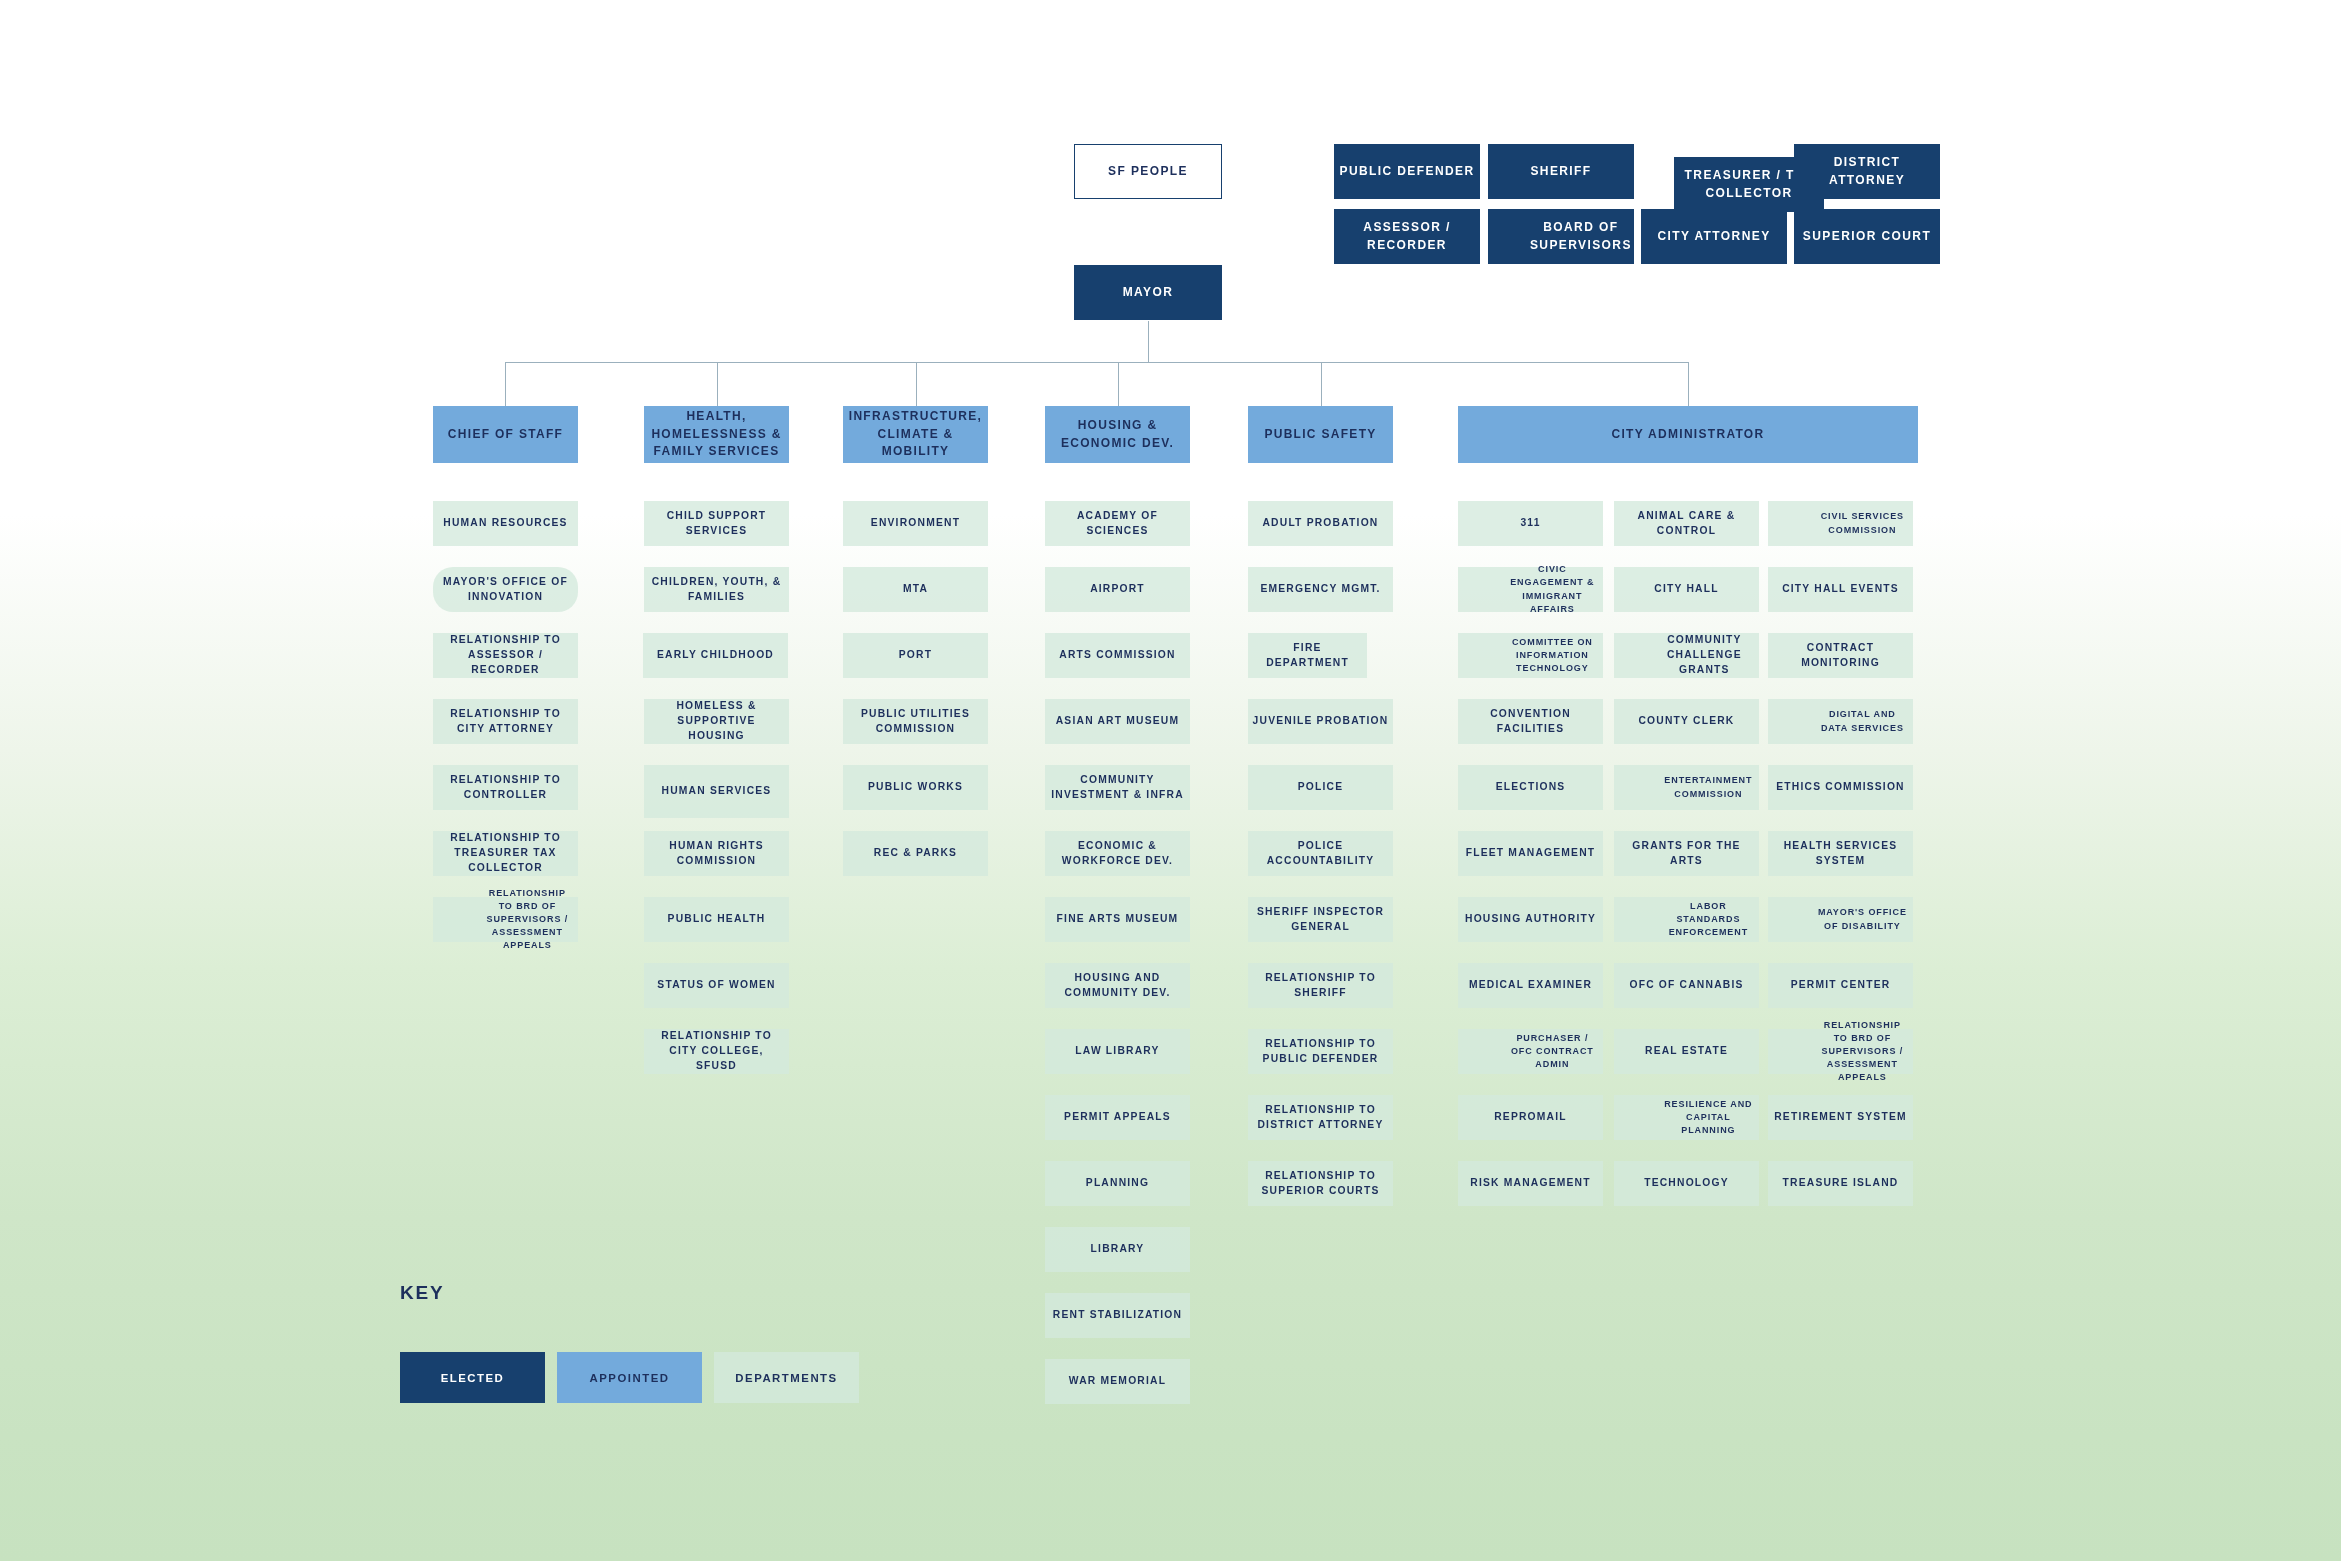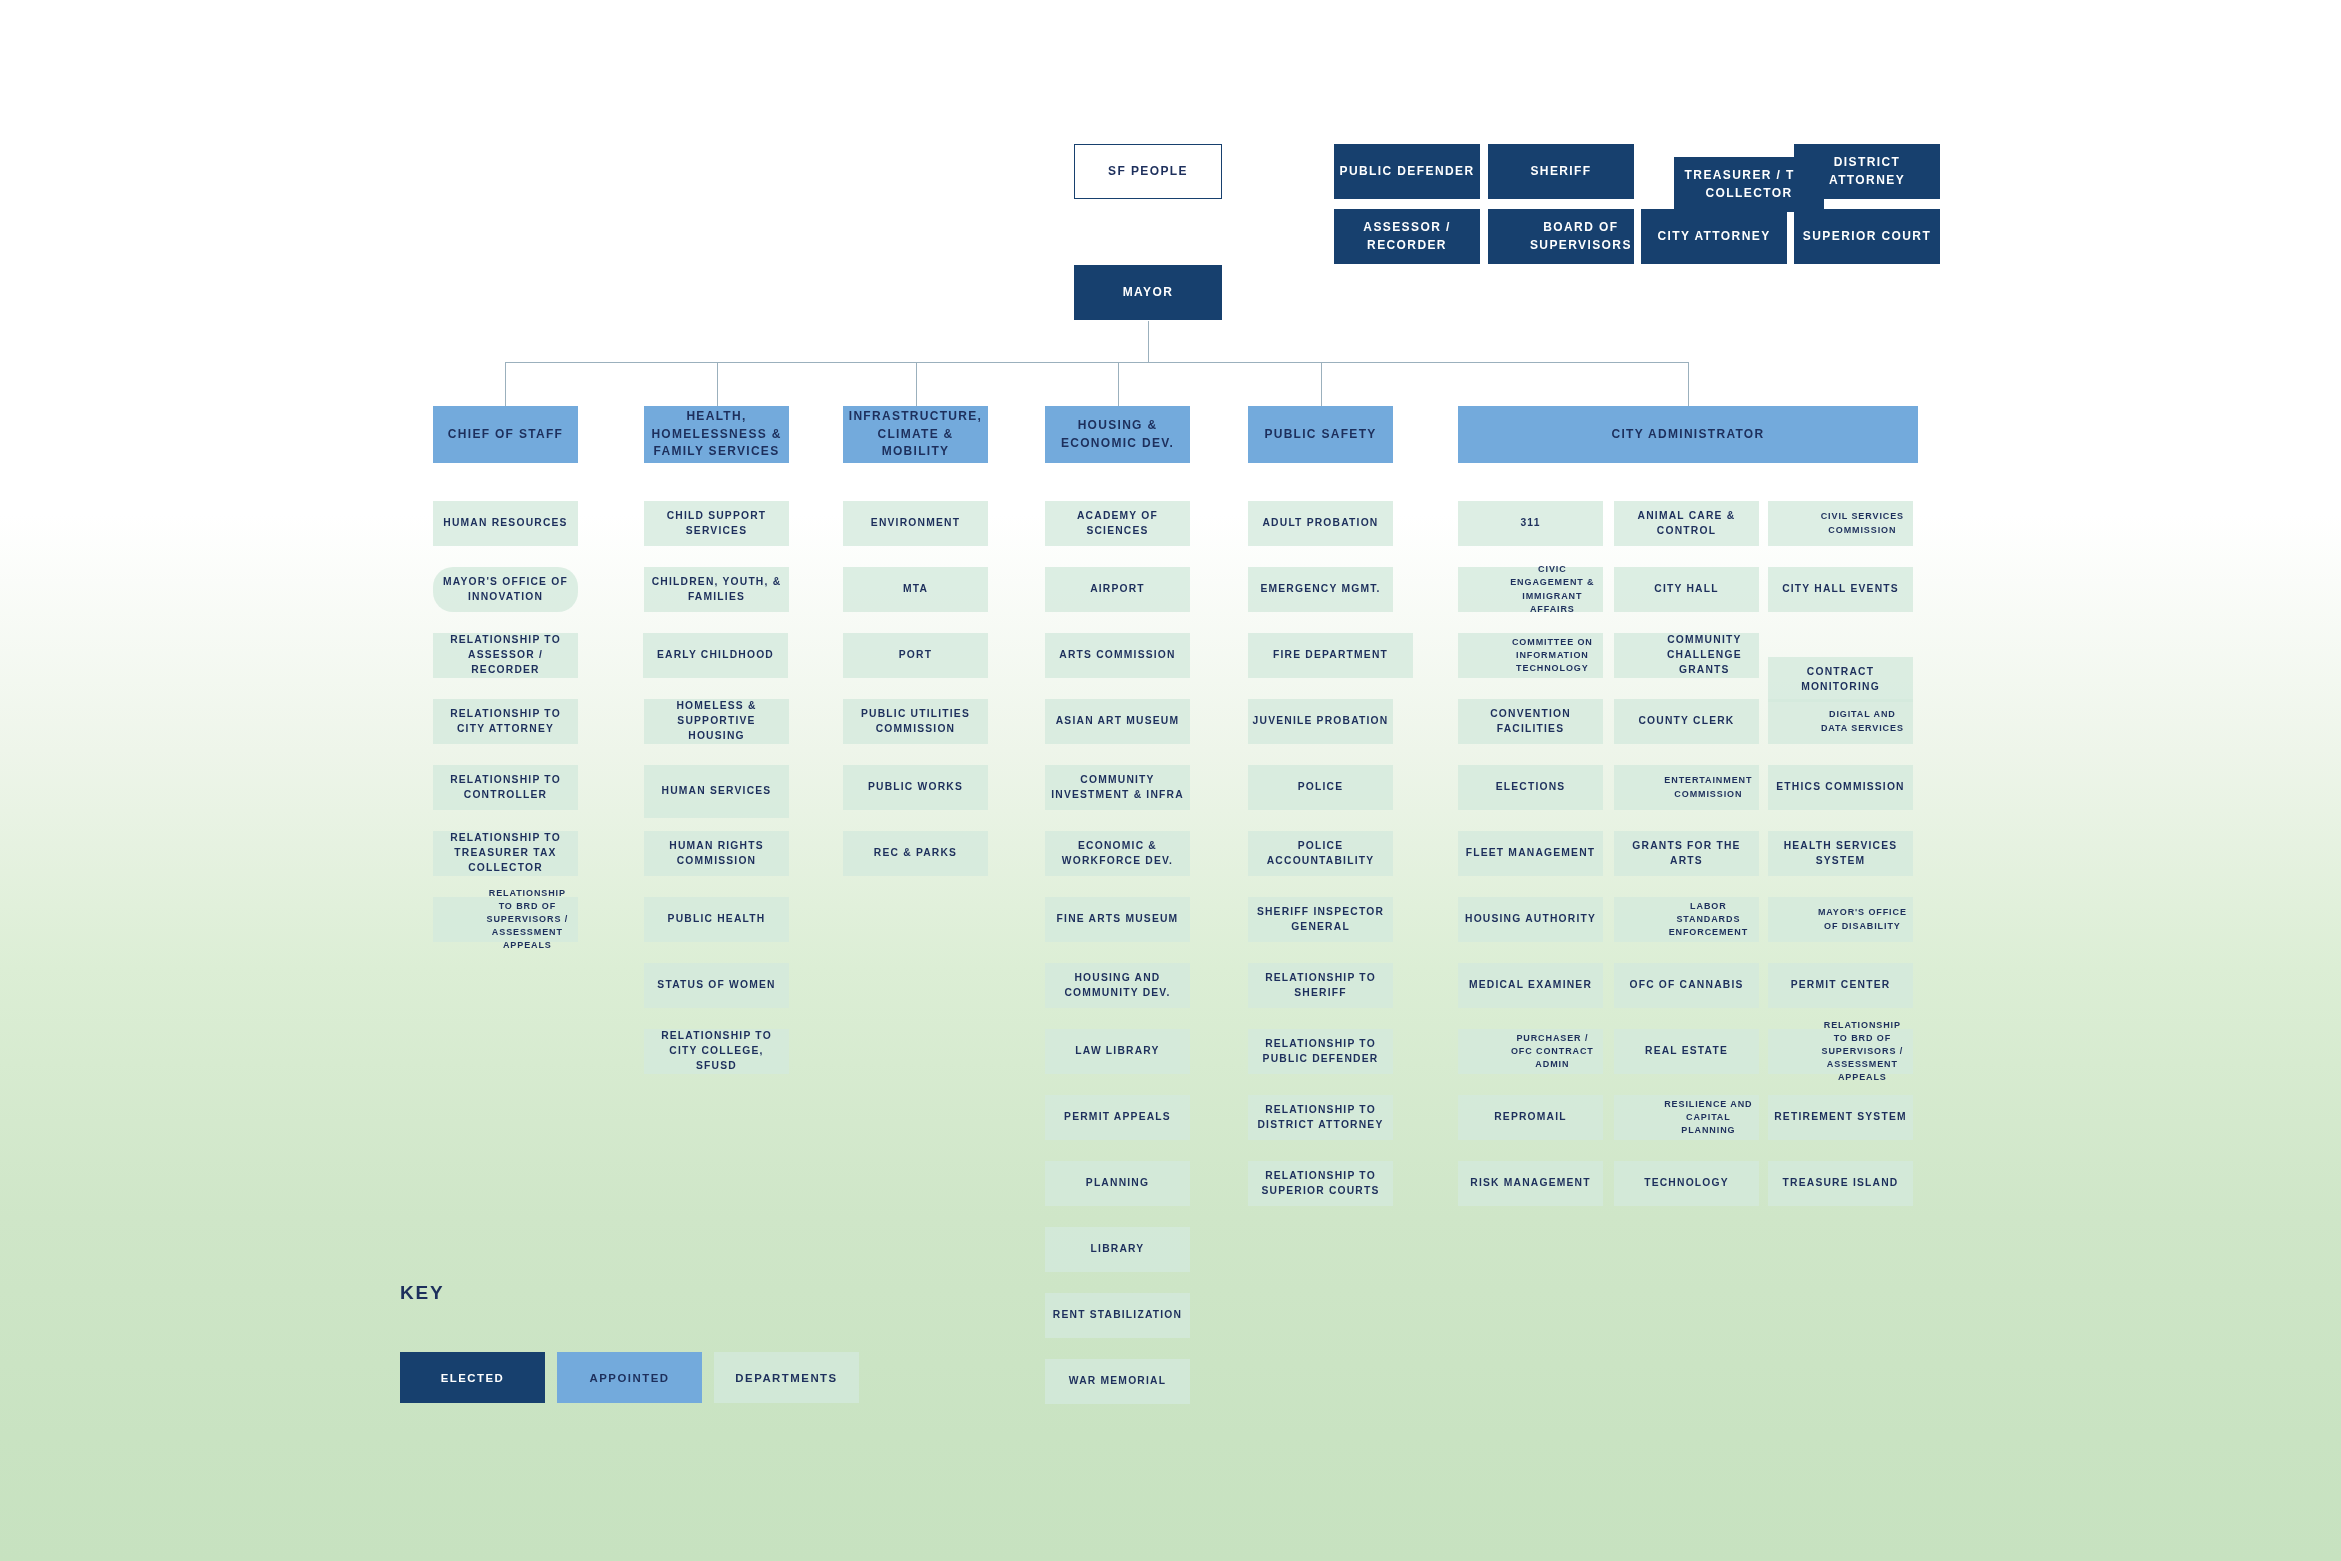--- a/index.html
+++ b/index.html
@@ -176,21 +176,21 @@
 <div class="box dept" style="left:1045px; top:963px; width:145px; height:45px;">HOUSING AND COMMUNITY DEV.</div>
 <div class="box dept" style="left:1045px; top:1029px; width:145px; height:45px;">LAW LIBRARY</div>
 <div class="box dept" style="left:1045px; top:1095px; width:145px; height:45px;">PERMIT APPEALS</div>
 <div class="box dept" style="left:1045px; top:1161px; width:145px; height:45px;">PLANNING</div>
 <div class="box dept" style="left:1045px; top:1227px; width:145px; height:45px;">LIBRARY</div>
 <div class="box dept" style="left:1045px; top:1293px; width:145px; height:45px;">RENT STABILIZATION</div>
 <div class="box dept" style="left:1045px; top:1359px; width:145px; height:45px;">WAR MEMORIAL</div>
 
 <div class="box dept" style="left:1248px; top:501px; width:145px; height:45px;">ADULT PROBATION</div>
 <div class="box dept" style="left:1248px; top:567px; width:145px; height:45px;">EMERGENCY MGMT.</div>
-<div class="box dept" style="left:1248px; top:633px; width:165px; height:45px;text-align:right;">FIRE DEPARTMENT</div>
+<div class="box dept" style="left:1248px; top:633px; width:119px; height:45px;">FIRE DEPARTMENT</div>
 <div class="box dept" style="left:1248px; top:699px; width:145px; height:45px;">JUVENILE PROBATION</div>
 <div class="box dept" style="left:1248px; top:765px; width:145px; height:45px;">POLICE</div>
 <div class="box dept" style="left:1248px; top:831px; width:145px; height:45px;">POLICE ACCOUNTABILITY</div>
 <div class="box dept" style="left:1248px; top:897px; width:145px; height:45px;">SHERIFF INSPECTOR GENERAL</div>
 <div class="box dept" style="left:1248px; top:963px; width:145px; height:45px;">RELATIONSHIP TO SHERIFF</div>
 <div class="box dept" style="left:1248px; top:1029px; width:145px; height:45px;">RELATIONSHIP TO PUBLIC DEFENDER</div>
 <div class="box dept" style="left:1248px; top:1095px; width:145px; height:45px;">RELATIONSHIP TO DISTRICT ATTORNEY</div>
 <div class="box dept" style="left:1248px; top:1161px; width:145px; height:45px;">RELATIONSHIP TO SUPERIOR COURTS</div>
 
 <div class="box dept" style="left:1458px; top:501px; width:145px; height:45px;">311</div>
@@ -212,21 +212,21 @@
 <div class="box dept small" style="left:1614px; top:765px; width:145px; height:45px;">ENTERTAINMENT COMMISSION</div>
 <div class="box dept" style="left:1614px; top:831px; width:145px; height:45px;">GRANTS FOR THE ARTS</div>
 <div class="box dept small" style="left:1614px; top:897px; width:145px; height:45px;">LABOR STANDARDS ENFORCEMENT</div>
 <div class="box dept" style="left:1614px; top:963px; width:145px; height:45px;">OFC OF CANNABIS</div>
 <div class="box dept" style="left:1614px; top:1029px; width:145px; height:45px;">REAL ESTATE</div>
 <div class="box dept small" style="left:1614px; top:1095px; width:145px; height:45px;">RESILIENCE AND CAPITAL PLANNING</div>
 <div class="box dept" style="left:1614px; top:1161px; width:145px; height:45px;">TECHNOLOGY</div>
 
 <div class="box dept small" style="left:1768px; top:501px; width:145px; height:45px;">CIVIL SERVICES COMMISSION</div>
 <div class="box dept" style="left:1768px; top:567px; width:145px; height:45px;">CITY HALL EVENTS</div>
-<div class="box dept" style="left:1768px; top:633px; width:145px; height:45px;margin-top:24px;">CONTRACT MONITORING</div>
+<div class="box dept" style="left:1768px; top:633px; width:145px; height:45px;">CONTRACT MONITORING</div>
 <div class="box dept small" style="left:1768px; top:699px; width:145px; height:45px;">DIGITAL AND DATA SERVICES</div>
 <div class="box dept" style="left:1768px; top:765px; width:145px; height:45px;">ETHICS COMMISSION</div>
 <div class="box dept" style="left:1768px; top:831px; width:145px; height:45px;">HEALTH SERVICES SYSTEM</div>
 <div class="box dept small" style="left:1768px; top:897px; width:145px; height:45px;">MAYOR'S OFFICE OF DISABILITY</div>
 <div class="box dept" style="left:1768px; top:963px; width:145px; height:45px;">PERMIT CENTER</div>
 <div class="box dept small" style="left:1768px; top:1029px; width:145px; height:45px;">RELATIONSHIP TO BRD OF SUPERVISORS / ASSESSMENT APPEALS</div>
 <div class="box dept" style="left:1768px; top:1095px; width:145px; height:45px;">RETIREMENT SYSTEM</div>
 <div class="box dept" style="left:1768px; top:1161px; width:145px; height:45px;">TREASURE ISLAND</div>
 
 <div id="key-title">KEY</div>

